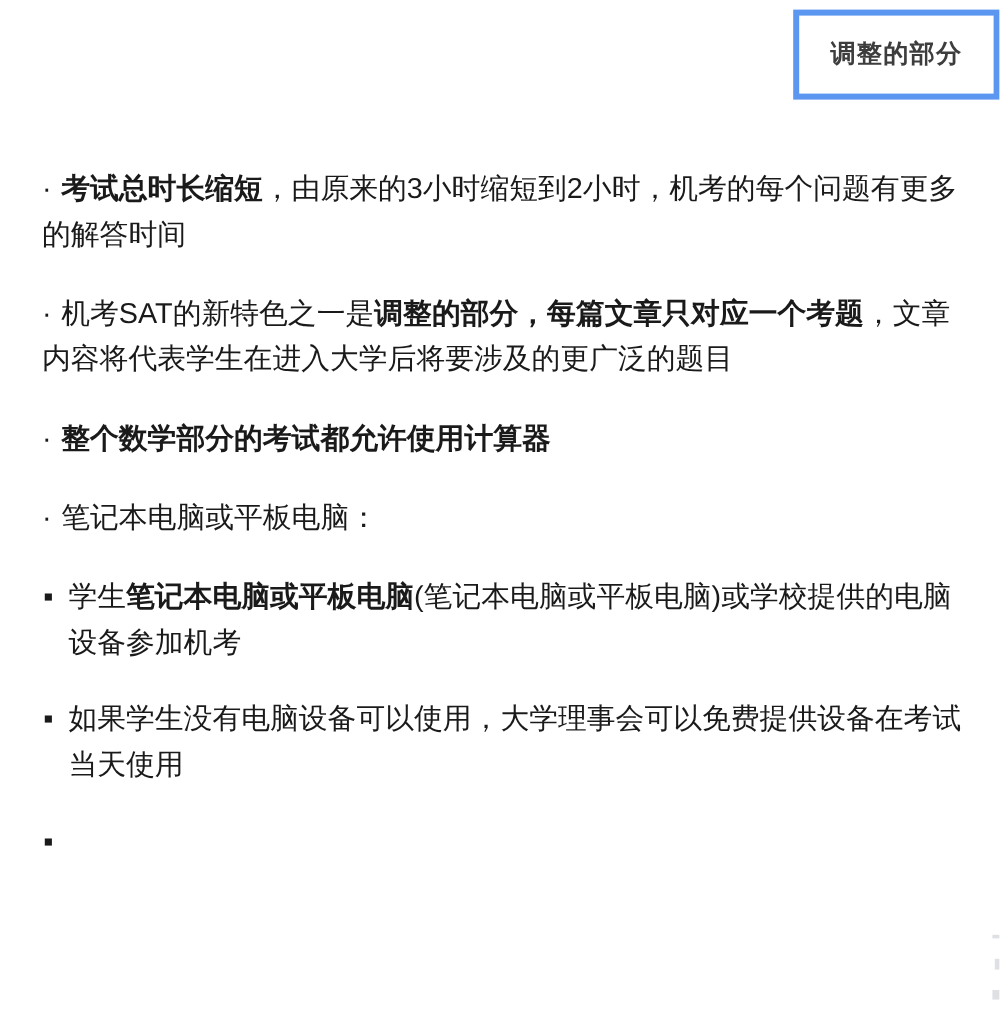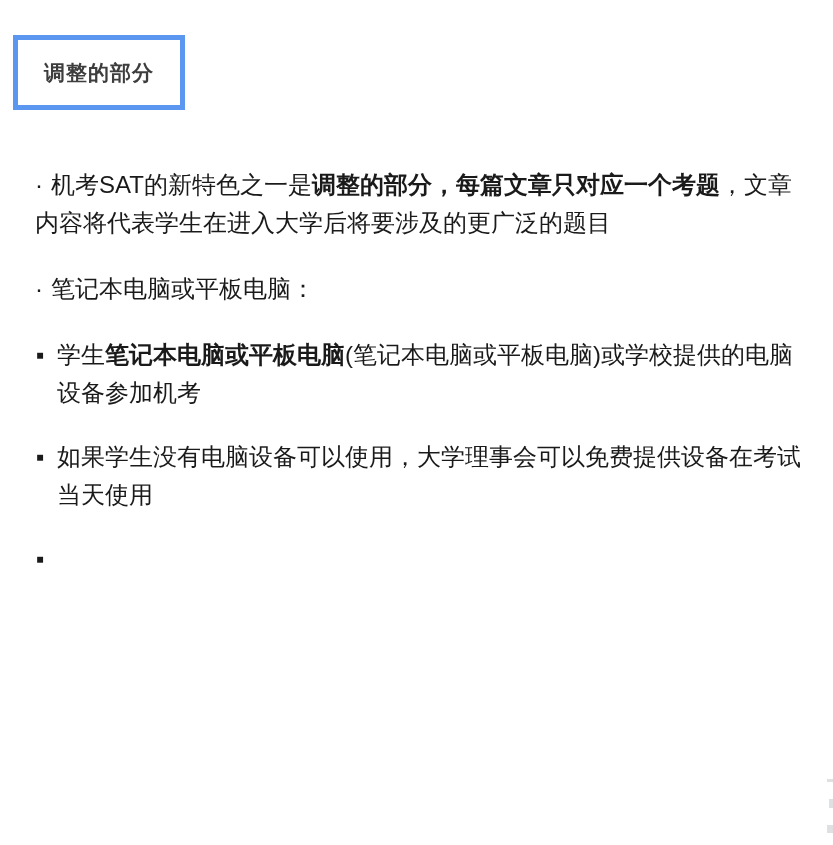--- a/index.html
+++ b/index.html
@@ -5,22 +5,22 @@
   html, body { margin: 0; padding: 0; }
   body {
     width: 833px; height: 845px;
     background: #ffffff;
     font-family: "Liberation Sans", "DejaVu Sans", sans-serif;
     color: #1a1a1a;
     overflow: hidden;
     position: relative;
   }
   .header-wrap {
-    text-align: left;
-    padding-top: 35px;
+    text-align: right;
+    padding-top: 8px;
   }
   .title-box {
     display: inline-block;
     border: 5px solid #5b97f0;
     padding: 22px 26px;
     margin-left: 13px;
     font-size: 21px;
     line-height: 21px;
     font-weight: 700;
     color: #3d3d3d;
@@ -72,23 +72,25 @@
 <body>
 
 <div class="header-wrap">
   <div class="title-box">
     <span>调整的部分</span>
   </div>
 </div>
 
 <div class="content">
 
+  <p class="para"><span class="dot">·</span><b>考试总时长缩短</b><span>，由原来的3小时缩短到2小时，机考的每个问题有更多的解答时间</span></p>
 
   <p class="para"><span class="dot">·</span><span>机考SAT的新特色之一是</span><b>调整的部分，每篇文章只对应一个考题</b><span>，文章内容将代表学生在进入大学后将要涉及的更广泛的题目</span></p>
 
+  <p class="para"><span class="dot">·</span><b>整个数学部分的考试都允许使用计算器</b></p>
 
 
   <p class="para"><span class="dot">·</span><span>笔记本电脑或平板电脑：</span></p>
 
   <div class="sub-list">
 
     <div class="sub-item"><span class="sq">▪</span><span>学生</span><b>笔记本电脑或平板电脑</b><span>(笔记本电脑或平板电脑)或学校提供的电脑设备参加机考</span></div>
 
     <div class="sub-item"><span class="sq">▪</span><span>如果学生没有电脑设备可以使用，大学理事会可以免费提供设备在考试当天使用</span></div>
 

